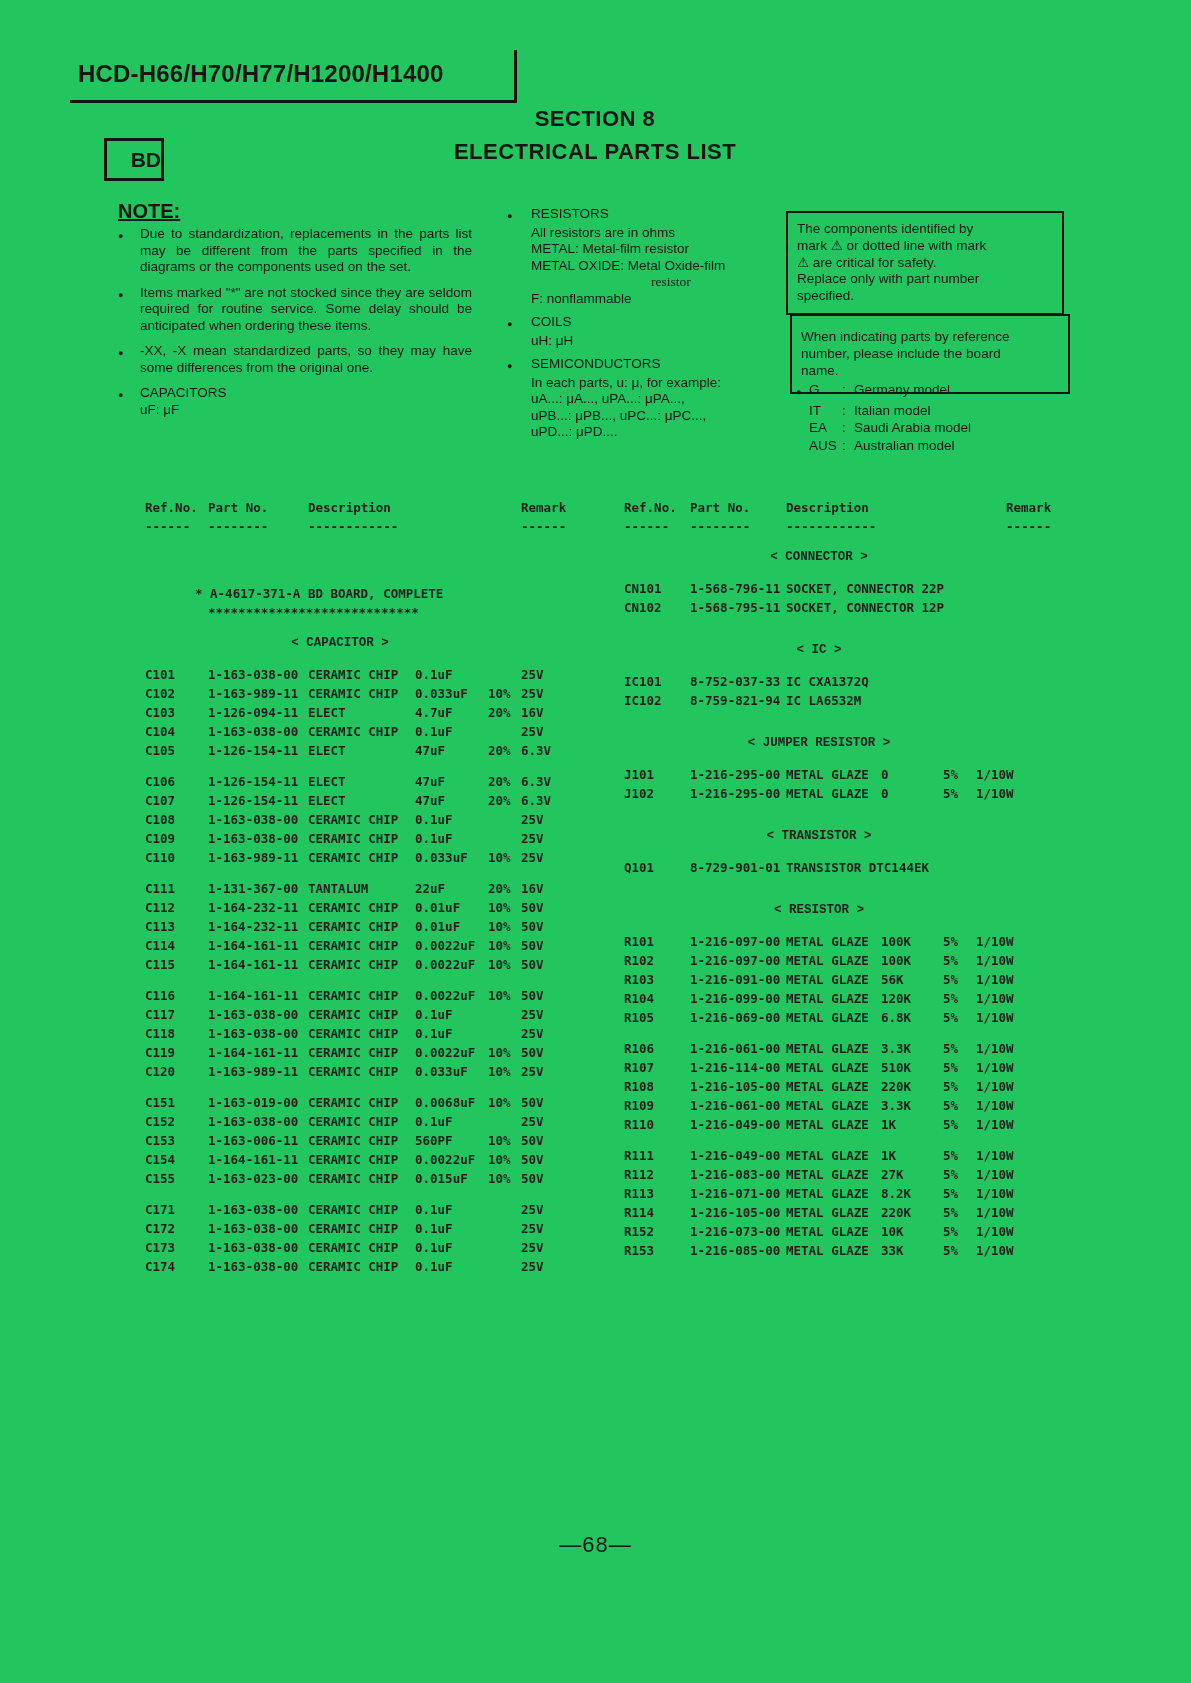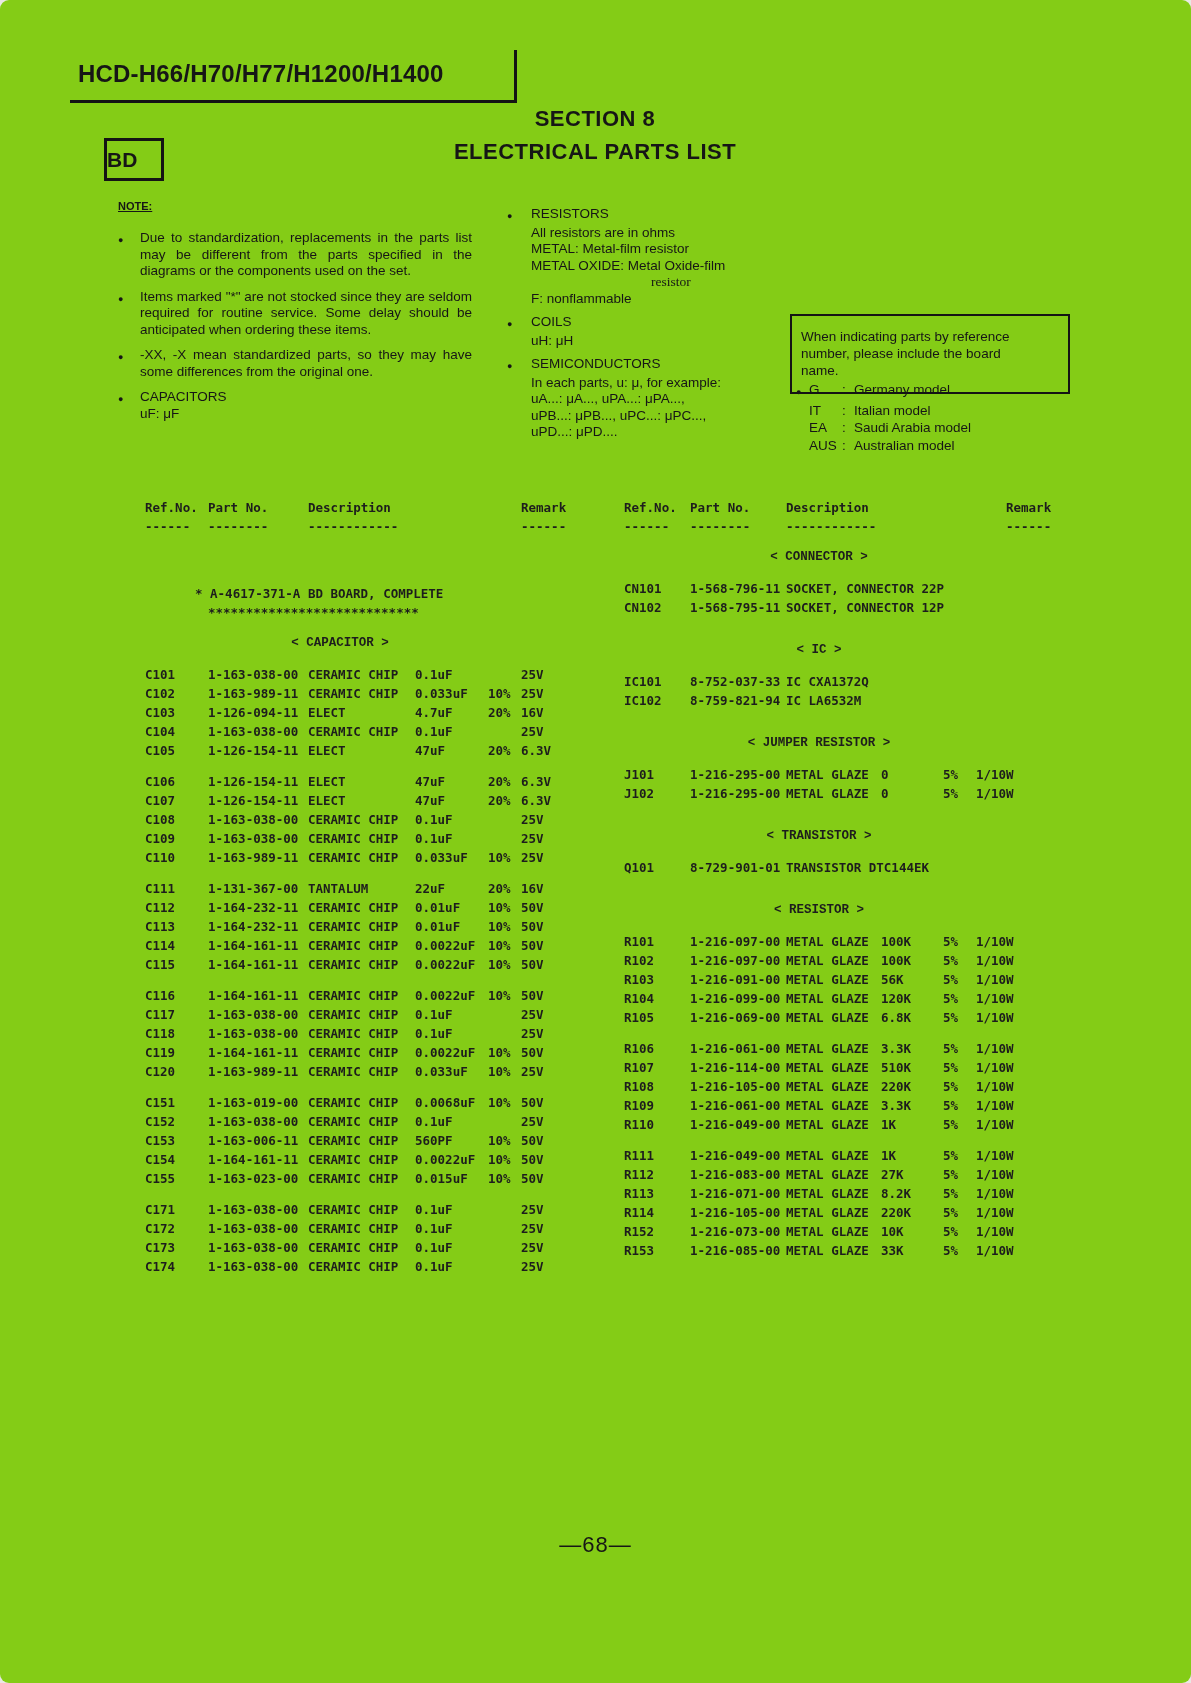--- a/index.html
+++ b/index.html
@@ -1,29 +1,29 @@
 <!DOCTYPE html>
 <html><head>
 <meta charset="utf-8">
 <style>
   html,body{margin:0;padding:0;}
   body{width:1191px;height:1683px;position:relative;background:#e9e8e4;}
-  .page{position:absolute;inset:0;background:#84cc16;font-family:"Liberation Sans",sans-serif;color:#161616;overflow:hidden;border-radius:9px;}
+  .page{position:absolute;inset:0;background:#22c55e;font-family:"Liberation Sans",sans-serif;color:#161616;overflow:hidden;}
 
   
   .model-block{position:absolute;left:70px;top:50px;width:444px;height:50px;border-bottom:3px solid #141414;border-right:3px solid #141414;}
   .model-title{padding:10px 0 0 8px;font-size:24px;font-weight:bold;letter-spacing:0.2px;white-space:nowrap;}
-  .bd-box{position:absolute;left:104px;top:138px;width:54px;height:37px;border:3px solid #141414;display:flex;align-items:center;justify-content:flex-start;font-size:21px;font-weight:bold;}
+  .bd-box{position:absolute;left:104px;top:138px;width:54px;height:37px;border:3px solid #141414;display:flex;align-items:center;justify-content:flex-end;font-size:21px;font-weight:bold;}
   .section-heading{position:absolute;left:380px;top:106px;width:430px;text-align:center;}
   .section-line1{font-size:22px;font-weight:bold;letter-spacing:0.5px;}
   .section-line2{font-size:22px;font-weight:bold;letter-spacing:0.5px;margin-top:7px;}
 
   
   .note-block{position:absolute;left:118px;top:200px;width:354px;}
-  .note-heading{font-size:11px;font-weight:bold;margin-bottom:18px;text-decoration:underline;}
+  .note-heading{font-size:20px;font-weight:bold;margin-bottom:3px;text-decoration:underline;}
   .note-item{display:flex;margin-bottom:9px;font-size:13.5px;line-height:16.5px;}
   .note-item .note-text{text-align:justify;}
   .note-bullet{width:22px;flex:none;font-size:9px;line-height:16px;padding-top:2px;}
   .note-cap .note-text{text-align:left;}
 
   
   .legend-block{position:absolute;left:507px;top:206px;width:272px;font-size:13.5px;line-height:16.5px;}
   .legend-item{margin-bottom:7px;}
   .legend-head{display:flex;}
   .legend-bullet{width:24px;flex:none;font-size:9px;padding-top:2px;}
@@ -134,20 +134,27 @@
         </div>
         <div class="legend-lines">
           <div>In each parts, u: μ, for example:</div>
           <div>uA...: μA..., uPA...: μPA...,</div>
           <div>uPB...: μPB..., uPC...: μPC...,</div>
           <div>uPD...: μPD....</div>
         </div>
       </div>
     </div>
 
+  <div class="safety-box">
+      <div>The components identified by</div>
+      <div>mark ⚠ or dotted line with mark</div>
+      <div>⚠ are critical for safety.</div>
+      <div>Replace only with part number</div>
+      <div>specified.</div>
+    </div>
 
   <div class="board-box">
       <div>When indicating parts by reference</div>
       <div>number, please include the board</div>
       <div>name.</div>
     </div>
 
   <div class="models-block" id="models-block">
       <div class="model-row">
         <span class="model-mark">●</span>

